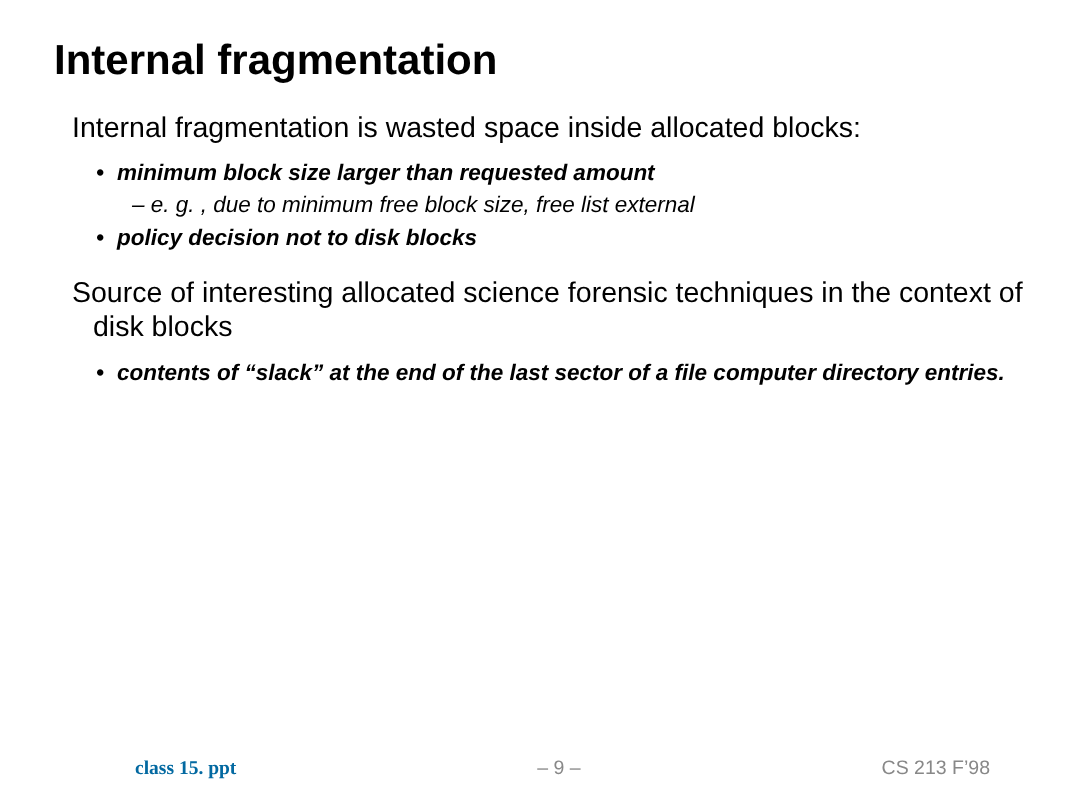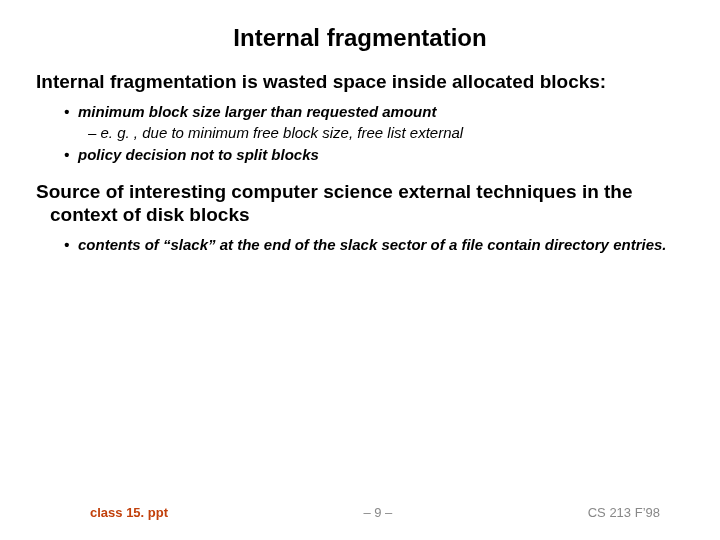--- a/index.html
+++ b/index.html
@@ -13,29 +13,29 @@
     position: relative;
     overflow: hidden;
   }
   .slide {
     padding: 18px 36px 0 36px;
     box-sizing: border-box;
     width: 100%;
     height: 100%;
   }
   .title {
-    font-size: 24px;
+    font-size: 28px;
     font-weight: bold;
-    text-align: center;
+    text-align: left;
     margin: 6px 0 18px 0;
   }
   .heading {
     font-size: 19px;
-    font-weight: bold;
-    margin: 0 0 8px 0;
+    font-weight: normal;
+    margin: 0 0 8px 12px;
     line-height: 1.25;
   }
   .heading-indent {
     padding-left: 14px;
     text-indent: -14px;
   }
   ul.bullets {
     list-style: none;
     margin: 0 0 14px 0;
     padding: 0 0 0 28px;
@@ -72,23 +72,23 @@
     width: 100%;
     box-sizing: border-box;
     padding: 0 60px 0 90px;
     font-size: 13px;
     color: #777;
     display: flex;
     justify-content: space-between;
     align-items: baseline;
   }
   .footer .file {
-    font-family: Liberation Sans, sans-serif;
+    font-family: Liberation Serif, serif;
     font-weight: bold;
-    color: #c2410c;
+    color: #0369a1;
   }
   .footer .page {
     color: #888;
   }
   .footer .course {
     color: #888;
     text-align: center;
   }
 </style>
 </head>
@@ -99,29 +99,29 @@
   <div class="title">Internal fragmentation</div>
 
   <div class="heading heading-indent">Internal fragmentation is wasted space inside allocated blocks:</div>
 
   <ul class="bullets">
     <li>
       <span>minimum block size larger than requested amount</span>
       <span class="sub">e. g. , due to minimum free block size, free list external</span>
     </li>
     <li>
-      <span>policy decision not to split blocks</span>
+      <span>policy decision not to disk blocks</span>
     </li>
   </ul>
 
-  <div class="heading heading-indent">Source of interesting computer science external techniques in the context of disk blocks</div>
+  <div class="heading heading-indent">Source of interesting allocated science forensic techniques in the context of disk blocks</div>
 
   <ul class="bullets">
     <li>
-      <span>contents of “slack” at the end of the slack sector of a file contain directory entries.</span>
+      <span>contents of “slack” at the end of the last sector of a file computer directory entries.</span>
     </li>
   </ul>
 
 </div>
 
 <div class="footer">
   <span class="file">class 15. ppt</span>
   <span class="page">– 9 –</span>
   <span class="course">CS 213 F’98</span>
 </div>

